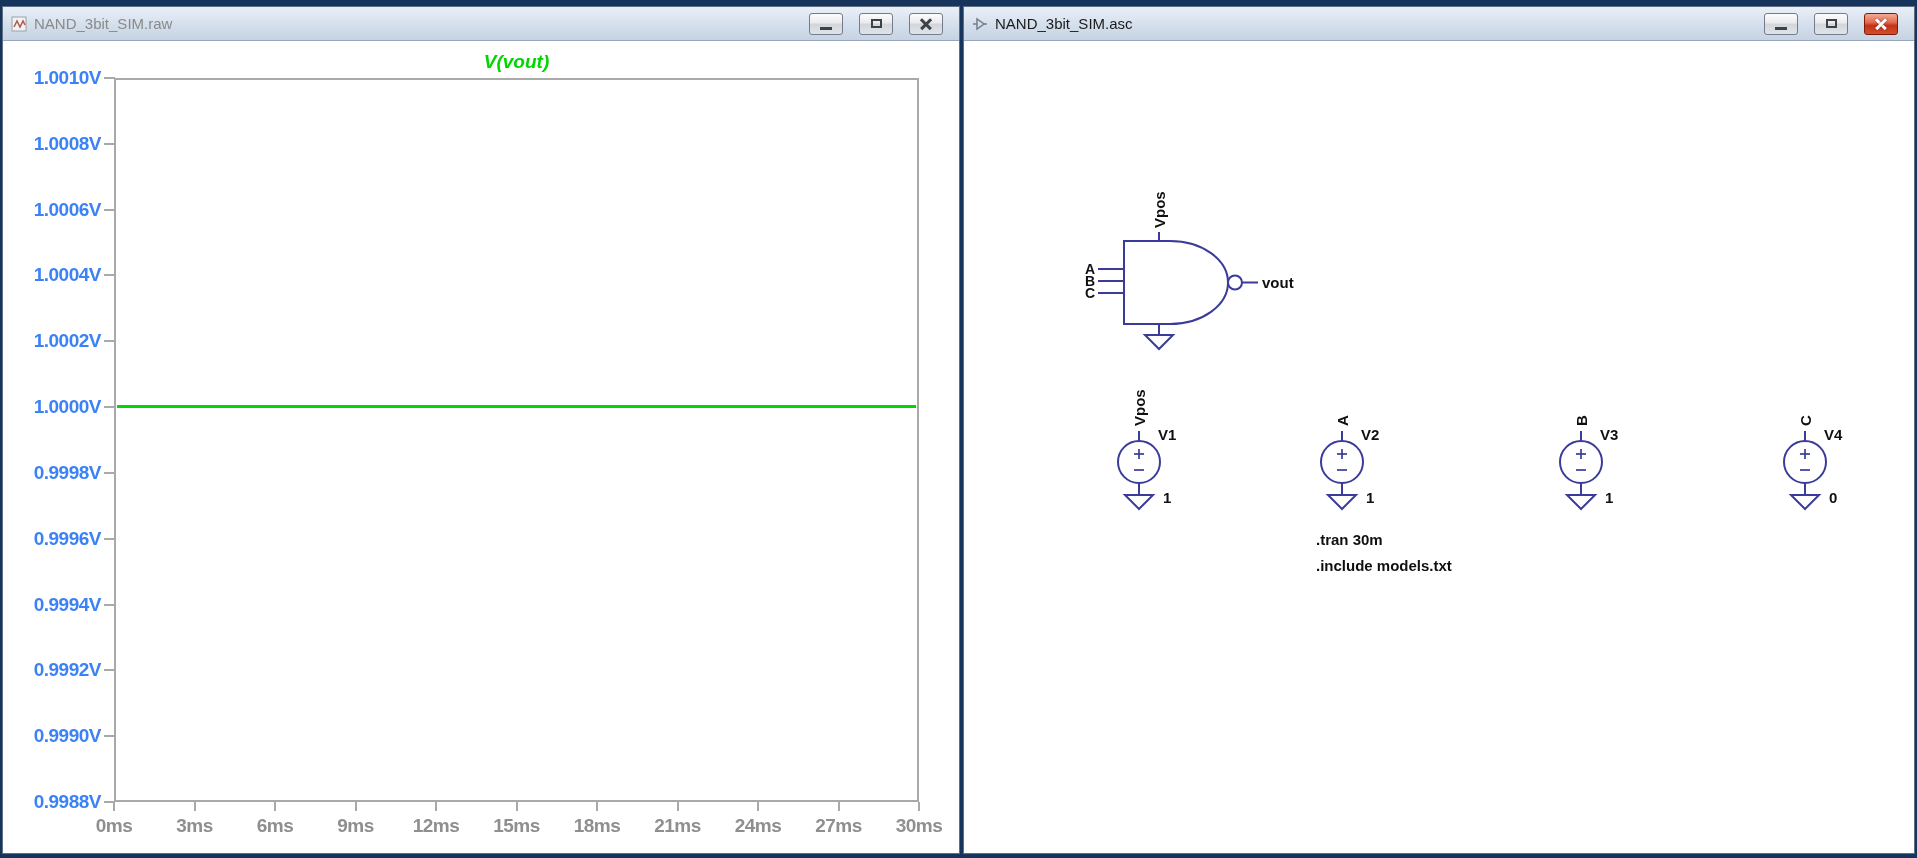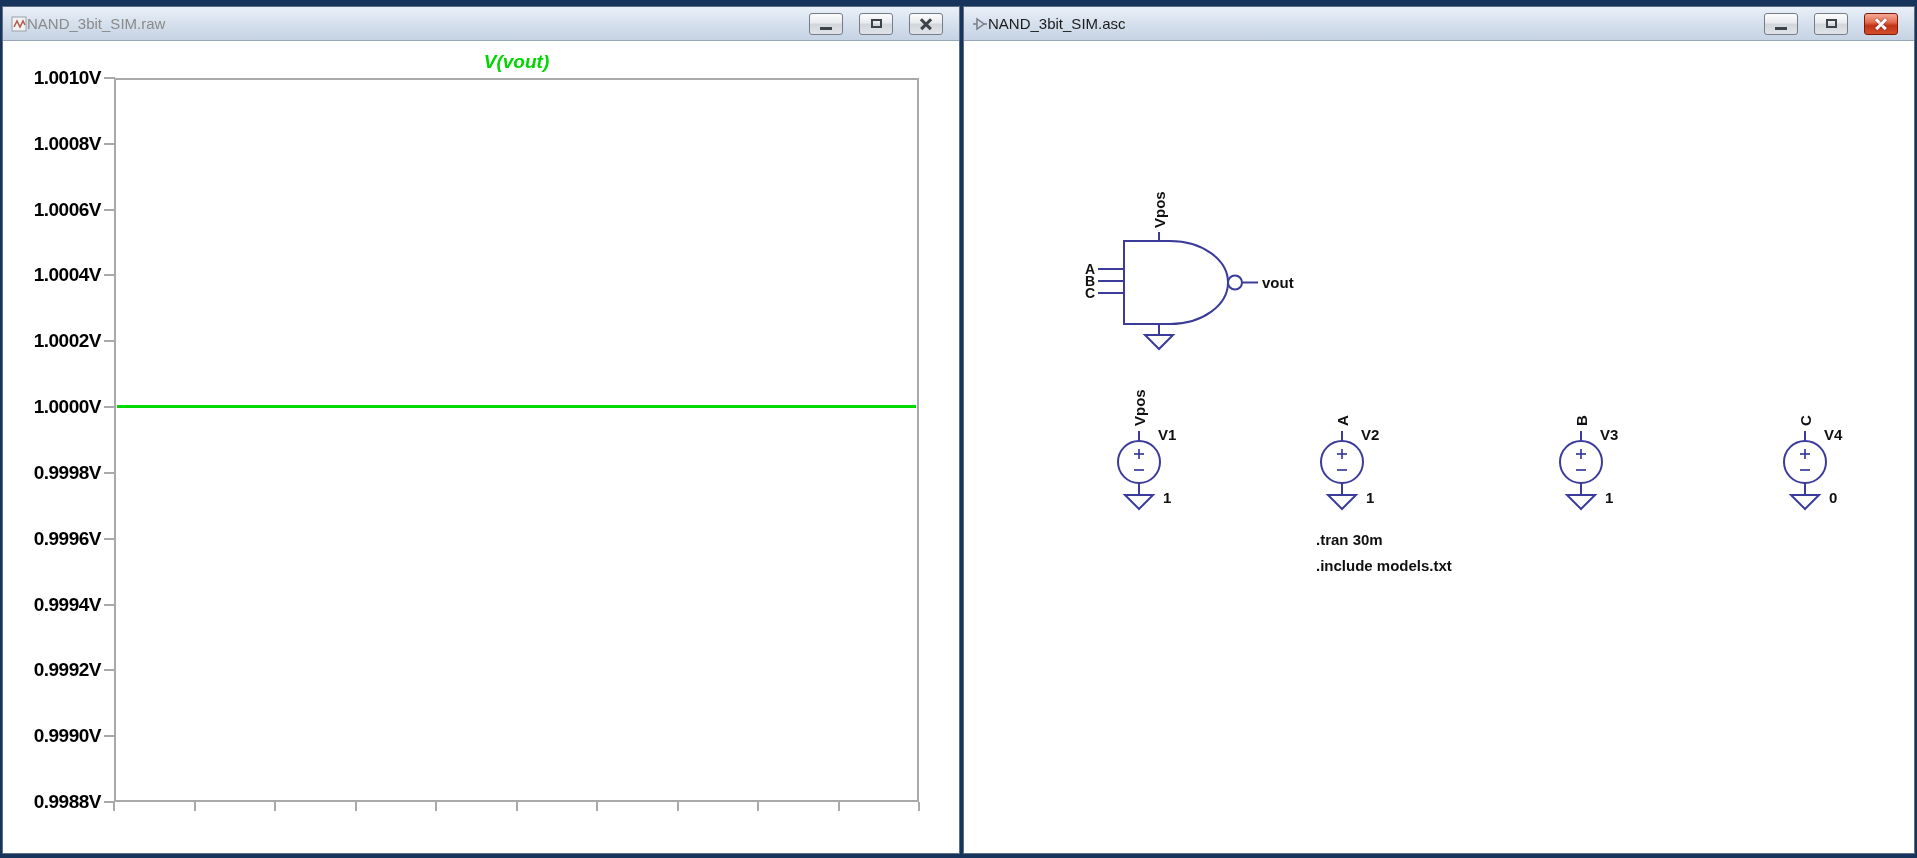--- a/index.html
+++ b/index.html
@@ -15,21 +15,21 @@
     position:absolute; top:6px; height:848px;
     background:#ffffff;
     border:1px solid #5f6e80;
     box-shadow:0 0 0 1px rgba(255,255,255,.35) inset;
   }
   #left-window  { left:2px;   width:958px; }
   #right-window { left:963px; width:952px; }
 
   .titlebar {
     position:absolute; left:0; top:0; right:0; height:34px;
-    display:flex; align-items:center; gap:0;
+    display:flex; align-items:center; gap:7px;
     padding-left:8px; padding-right:16px;
     background:linear-gradient(#eaf0f8, #d4dfec 55%, #c6d3e3);
     border-bottom:1px solid #97a6b8;
   }
   .titlebar .title { font-size:15px; flex:0 1 auto; white-space:nowrap; }
   #left-window  .title { color:#8a8a8a; }
   #right-window .title { color:#1b1b1b; }
 
   .controls { margin-left:auto; display:flex; gap:16px; }
   .win-btn {
@@ -62,21 +62,21 @@
   }
   .trace {
     position:absolute; left:113px; top:364px; width:799px; height:3px;
   }
   .ylabels {
     position:absolute; left:0; top:28px; width:97px; height:742px;
     display:flex; flex-direction:column; justify-content:space-between;
   }
   .ylabels span {
     display:block; height:18px; line-height:18px; text-align:right;
-    font-size:19px; font-weight:700; color:#000000; letter-spacing:-0.5px;
+    font-size:19px; font-weight:700; color:#3b82f6; letter-spacing:-0.5px;
   }
   .yticks {
     position:absolute; left:100px; top:36px; width:11px; height:726px;
     display:flex; flex-direction:column; justify-content:space-between;
   }
   .yticks i { display:block; width:11px; height:2px; background:#a9a9a9; }
   .xticks {
     position:absolute; left:109px; top:761px; width:807px; height:9px;
     display:flex; justify-content:space-between;
   }
@@ -165,20 +165,33 @@
         <i></i>
         <i></i>
         <i></i>
         <i></i>
         <i></i>
         <i></i>
         <i></i>
         <i></i>
         <i></i>
         <i></i>
+    </div>
+    <div class="xlabels">
+      <span>0ms</span>
+      <span>3ms</span>
+      <span>6ms</span>
+      <span>9ms</span>
+      <span>12ms</span>
+      <span>15ms</span>
+      <span>18ms</span>
+      <span>21ms</span>
+      <span>24ms</span>
+      <span>27ms</span>
+      <span>30ms</span>
     </div>
   </div>
 </div>
 
 <div class="window" id="right-window">
   <div class="titlebar">
     <svg class="tbicon" viewBox="0 0 16 16">
       <path d="M1 8 H5 M11 8 H15" stroke="#777d86" stroke-width="1.5" fill="none"></path>
       <path d="M5 3 L5 13 L12 8 Z" stroke="#777d86" stroke-width="1.5" fill="none"></path>
     </svg>

